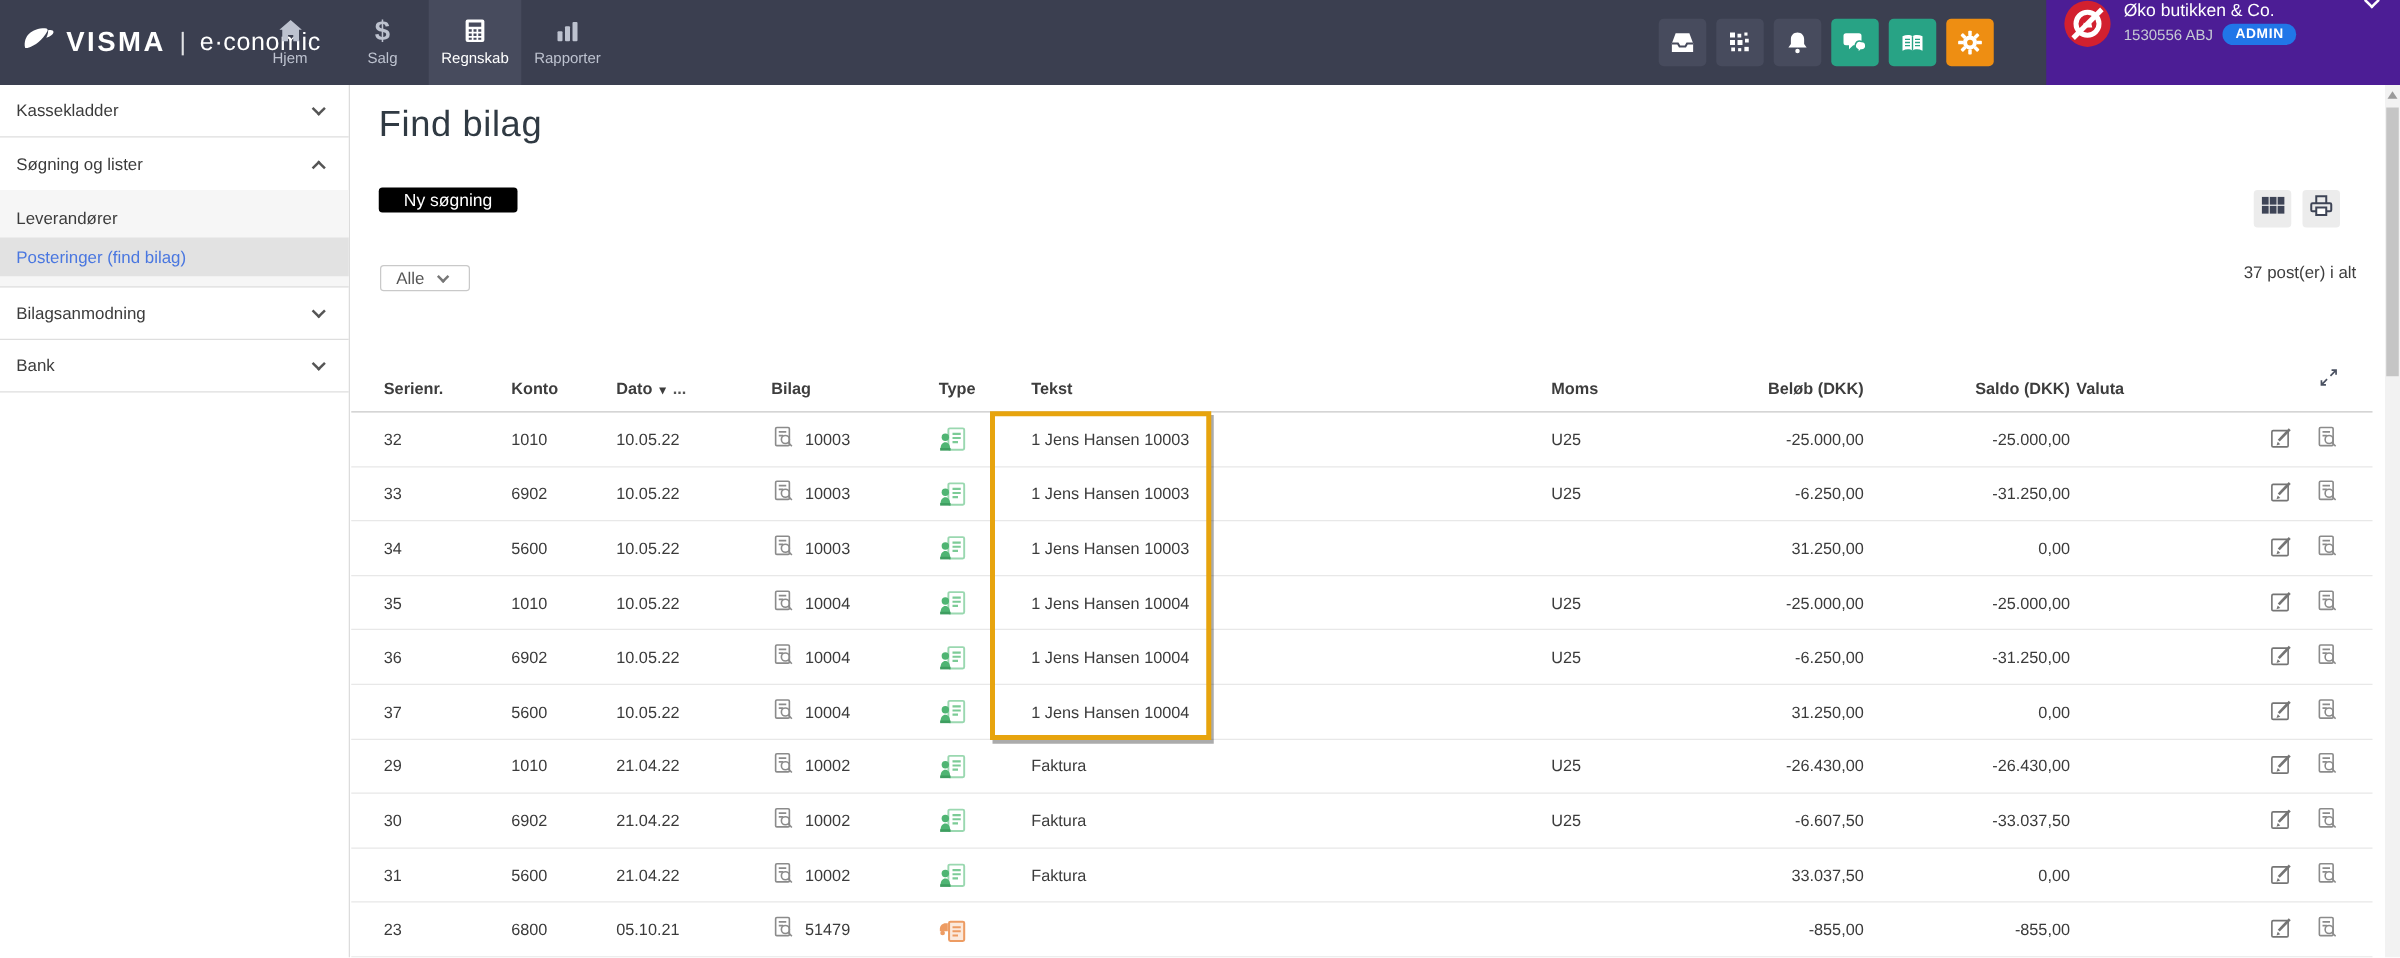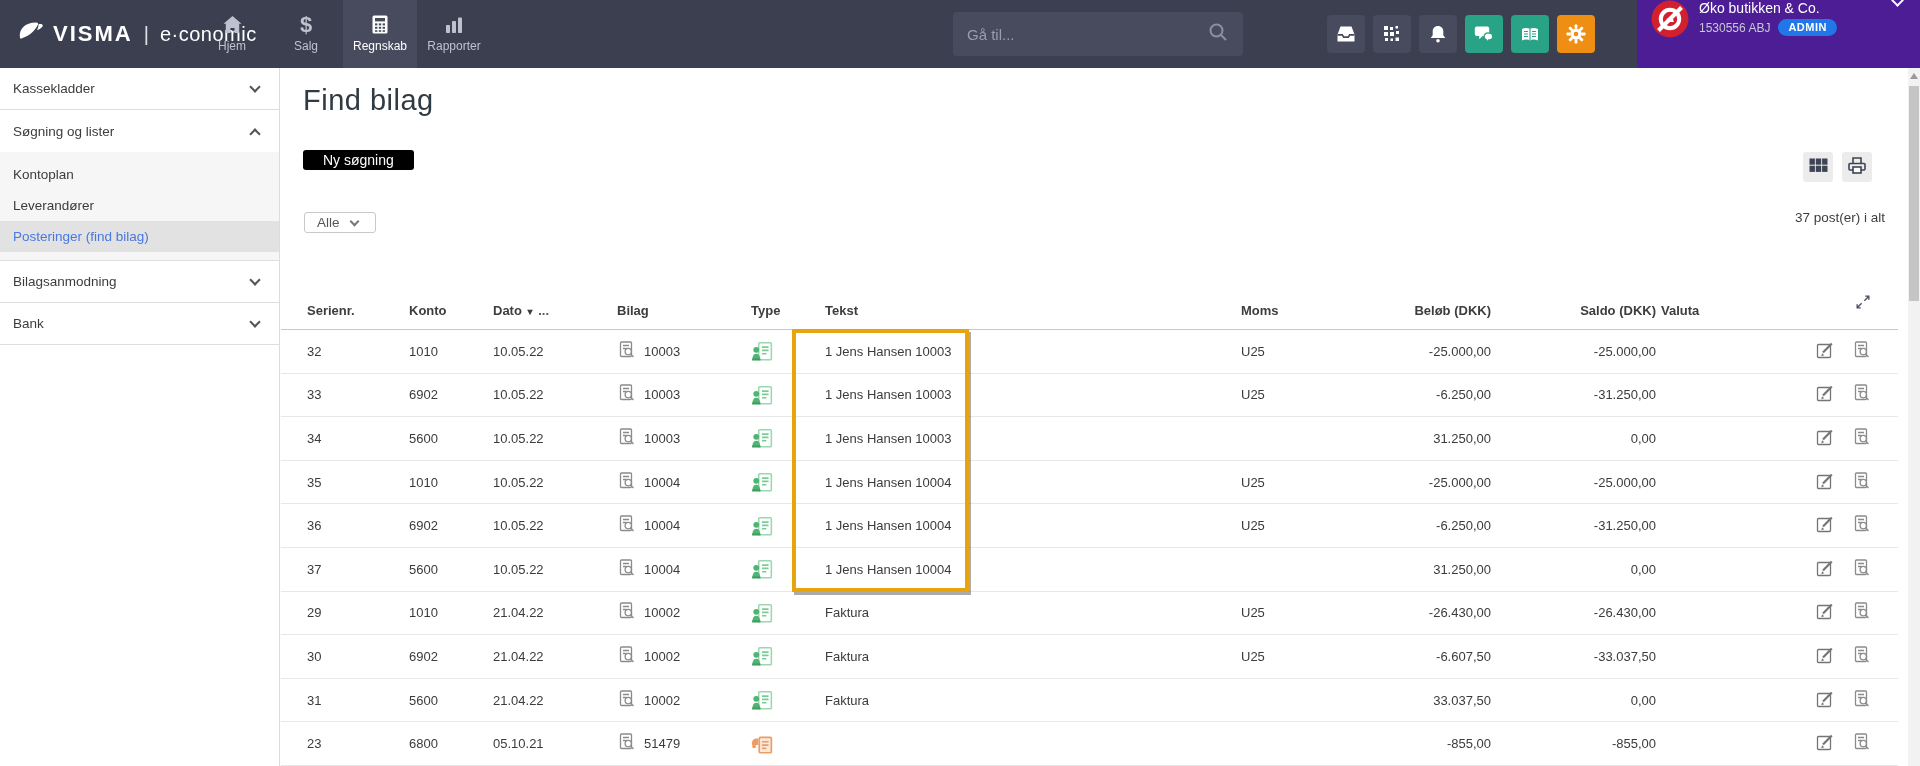--- a/index.html
+++ b/index.html
@@ -140,27 +140,20 @@
       <span>
           <svg width="18" height="19" viewBox="0 0 18 19" fill="currentColor">
             <rect x="1" y="10" width="4" height="8" rx="0.8"></rect>
             <rect x="7" y="6" width="4" height="12" rx="0.8"></rect>
             <rect x="13" y="2.5" width="4" height="15.5" rx="0.8"></rect>
           </svg>
         </span>
       <span>Rapporter</span>
     </div>
   </div>
-  <div class="searchbox">
-    <input placeholder="Gå til..." style="">
-    <span><svg width="22" height="22" viewBox="0 0 22 22" fill="none" stroke="#8A90A2" stroke-width="2">
-          <circle cx="9.5" cy="9.5" r="6"></circle>
-          <path d="M14 14 19 19"></path>
-        </svg></span>
-  </div>
   <div class="quick-icons">
     <div class="qicon">
         <svg width="20" height="18" viewBox="0 0 20 18">
           <path d="M4.5 1.5 h11 L18.5 9.5 V16.5 H1.5 V9.5 Z" fill="#fff"></path>
           <path d="M1.5 9.8 h4.8 l1.4 2.4 h4.6 l1.4-2.4 h4.8" stroke="#474B5D" stroke-width="1.7" fill="none"></path>
         </svg>
       </div>
     <div class="qicon">
         <svg width="18" height="18" viewBox="0 0 18 18" fill="#fff">
           <rect x="1" y="1" width="4" height="4"></rect>
@@ -230,23 +223,20 @@
 <div class="sidebar">
   <div class="side-head">
     <span>Kassekladder</span>
     <span class="chev" style="margin-top:-4px;"></span>
   </div>
   <div class="side-head" style="border-bottom:none;">
     <span>Søgning og lister</span>
     <span class="chev up"></span>
   </div>
   <div class="sub-region">
-    <div class="sub-item">
-      <span>Kontoplan</span>
-    </div>
     <div class="sub-item">
       <span>Leverandører</span>
     </div>
     <div class="sub-item selected">
       <span>Posteringer (find bilag)</span>
     </div>
   </div>
   <div class="side-head">
     <span>Bilagsanmodning</span>
     <span class="chev" style="margin-top:-4px;"></span>

